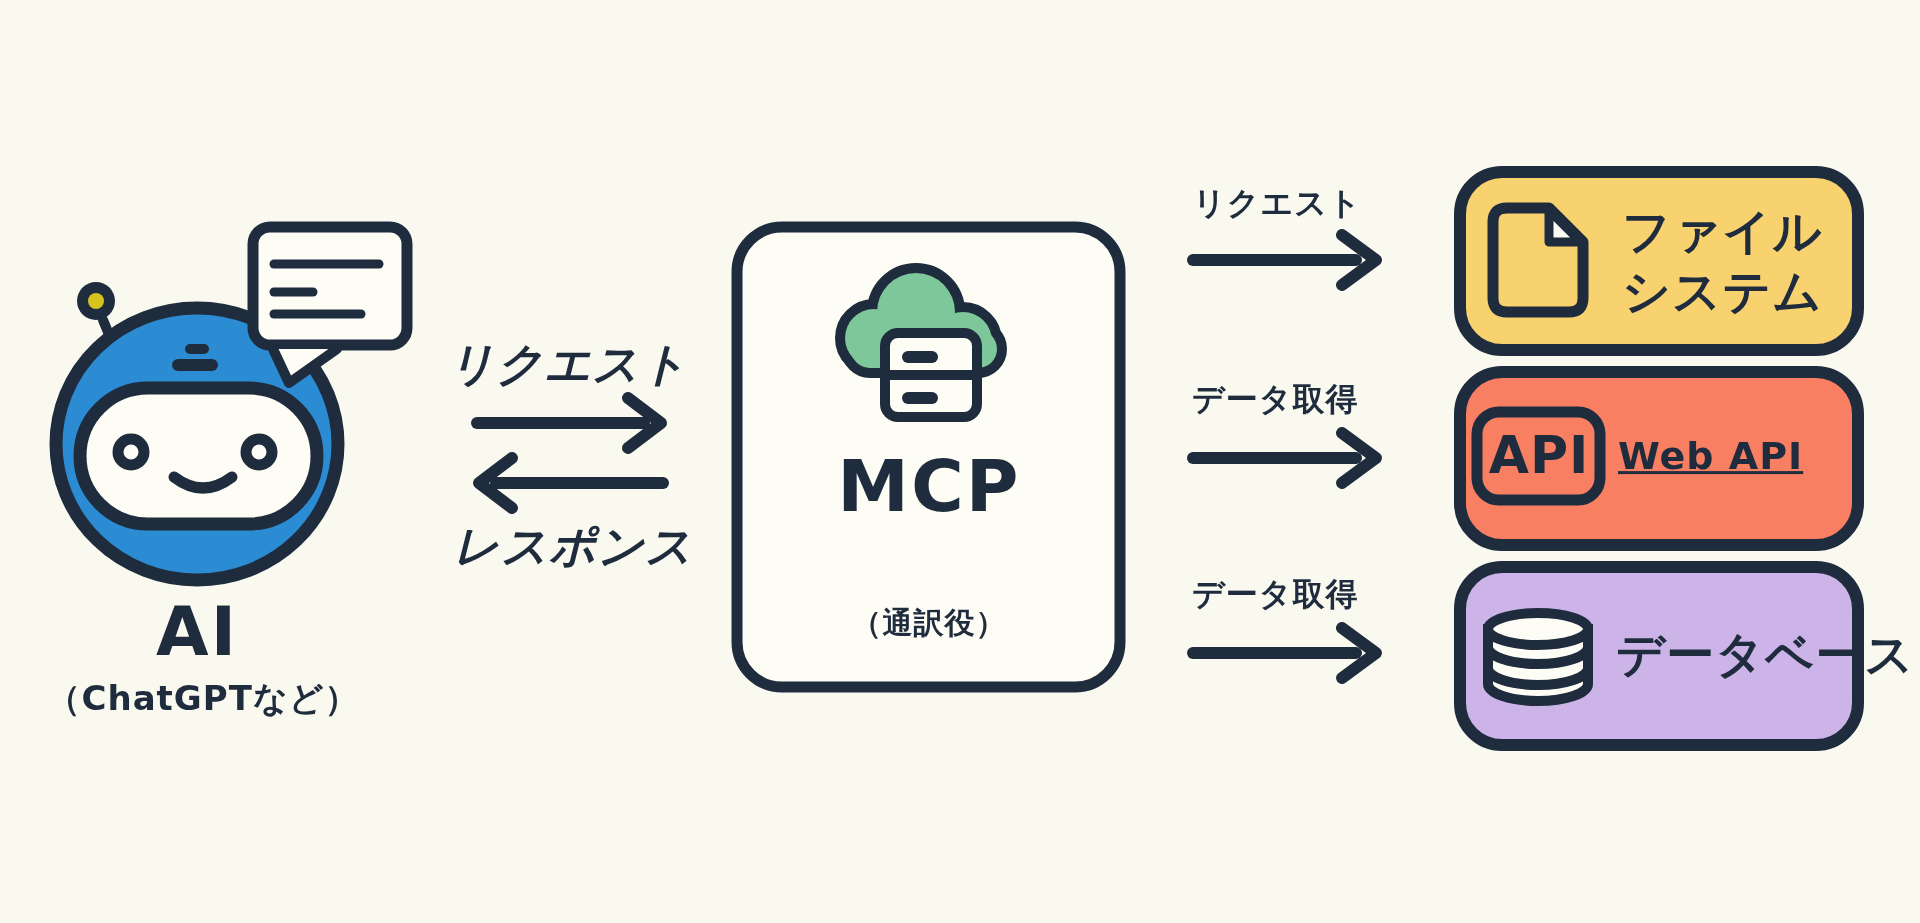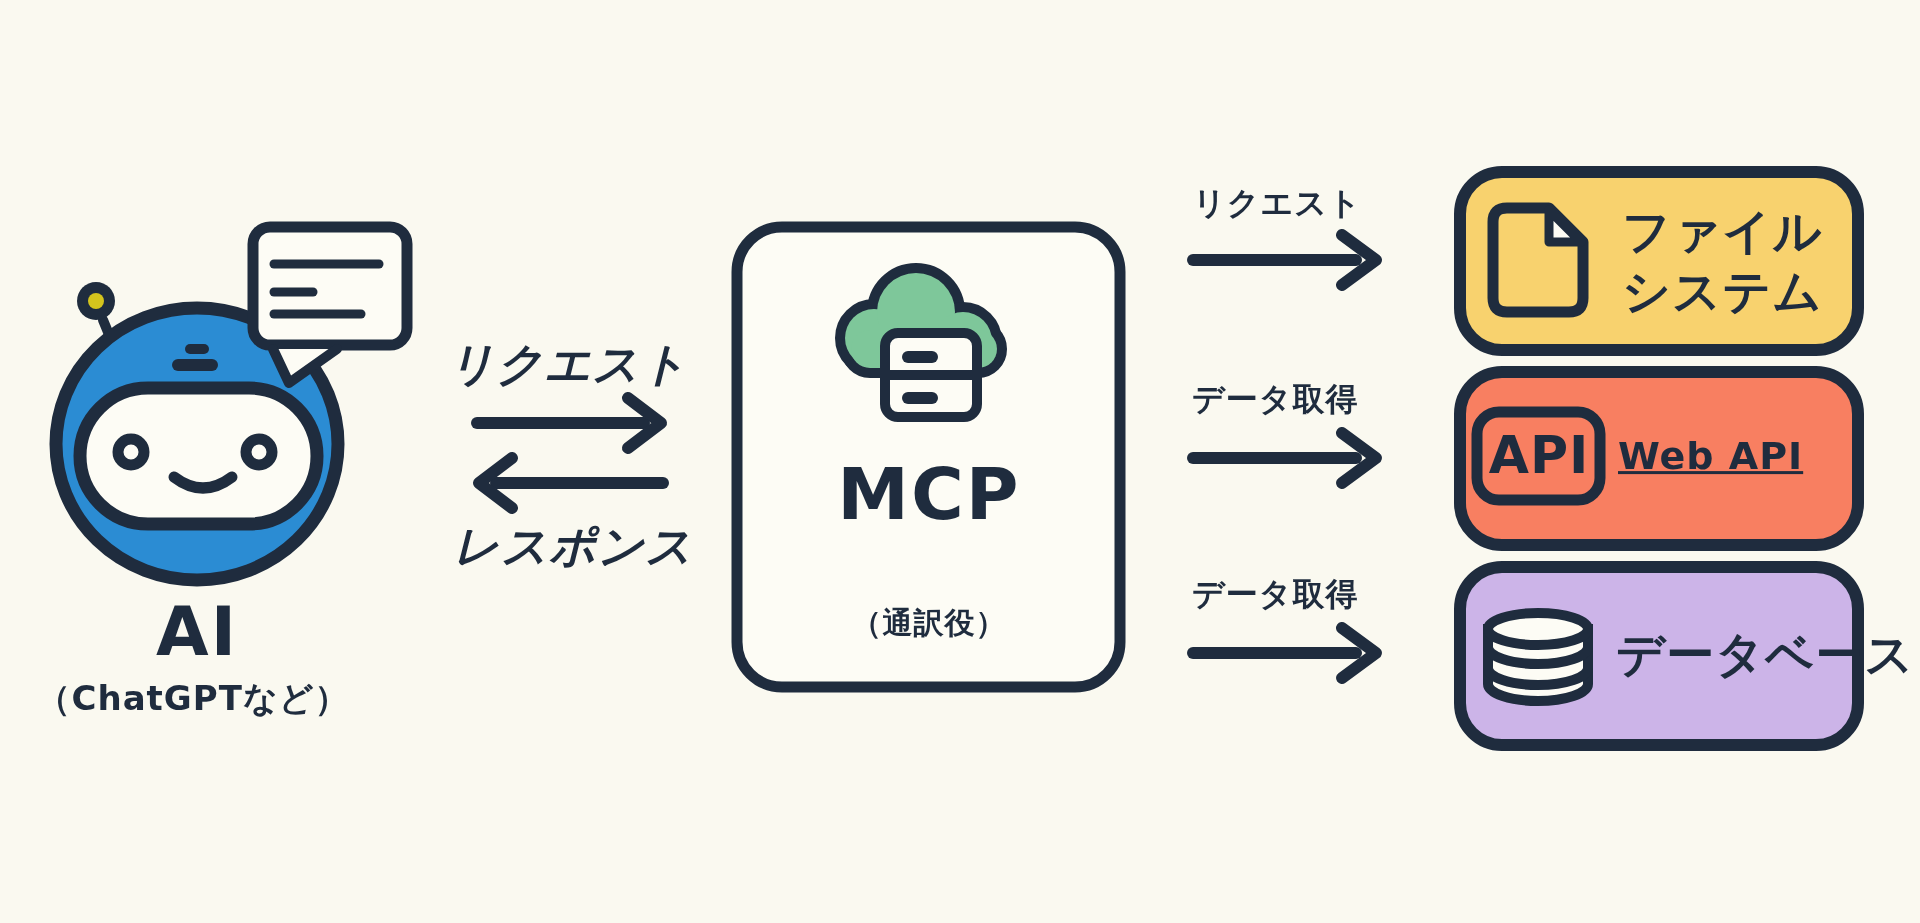--- a/index.html
+++ b/index.html
@@ -24,21 +24,21 @@
     font-weight:700;
     white-space:nowrap;
     transform:translate(-50%,-50%);
     line-height:1.1;
     letter-spacing:1px;
   }
   .label.left-anchor{transform:translateY(-50%);}
   .ai-label{font-size:68px;font-weight:800;letter-spacing:2px;}
   .ai-sublabel{font-size:34px;}
   .exchange-label{font-size:46px;font-style:italic;}
-  .mcp-line1{font-size:72px;font-weight:800;letter-spacing:2px;margin-top:8px;}
+  .mcp-line1{font-size:72px;font-weight:800;letter-spacing:2px;}
   .mcp-line2{font-size:62px;font-weight:800;letter-spacing:3px;}
   .mcp-subtitle{font-size:30px;}
   .conn-label{font-size:32px;}
   .res-label{font-size:48px;line-height:1.25;}
   .badge-label{font-size:52px;font-weight:800;letter-spacing:1px;}
   .webapi-label{font-size:38px;text-decoration:underline;}
 </style>
 </head>
 <body>
 
@@ -123,21 +123,21 @@
 
     <g>
       <path d="M 1488 629 L 1488 684 A 50 17 0 0 0 1588 684 L 1588 629 Z" fill="#fdfcf5" stroke="#1f2c3e" stroke-width="10"></path>
       <path d="M 1488 647 A 50 17 0 0 0 1588 647" fill="none" stroke="#1f2c3e" stroke-width="10"></path>
       <path d="M 1488 668 A 50 17 0 0 0 1588 668" fill="none" stroke="#1f2c3e" stroke-width="10"></path>
       <ellipse cx="1538" cy="629" rx="50" ry="16" fill="#fdfcf5" stroke="#1f2c3e" stroke-width="10"></ellipse>
     </g>
   </svg>
 
   <div class="label ai-label" style="left:197px;top:632px">AI</div>
-  <div class="label ai-sublabel" style="left:193px;top:699px">（ChatGPTなど）</div>
+  <div class="label ai-sublabel" style="left:203px;top:699px">（ChatGPTなど）</div>
 
   <div class="label exchange-label" style="left:568px;top:364px">リクエスト</div>
   <div class="label exchange-label" style="left:573px;top:546px">レスポンス</div>
 
   <div class="label mcp-line1" style="left:929px;top:487px">MCP</div>
   <div class="label mcp-subtitle" style="left:929px;top:622px">（通訳役）</div>
 
   <div class="label conn-label left-anchor" style="left:1193px;top:204px">リクエスト</div>
   <div class="label conn-label left-anchor" style="left:1192px;top:400px">データ取得</div>
   <div class="label conn-label left-anchor" style="left:1192px;top:595px">データ取得</div>

